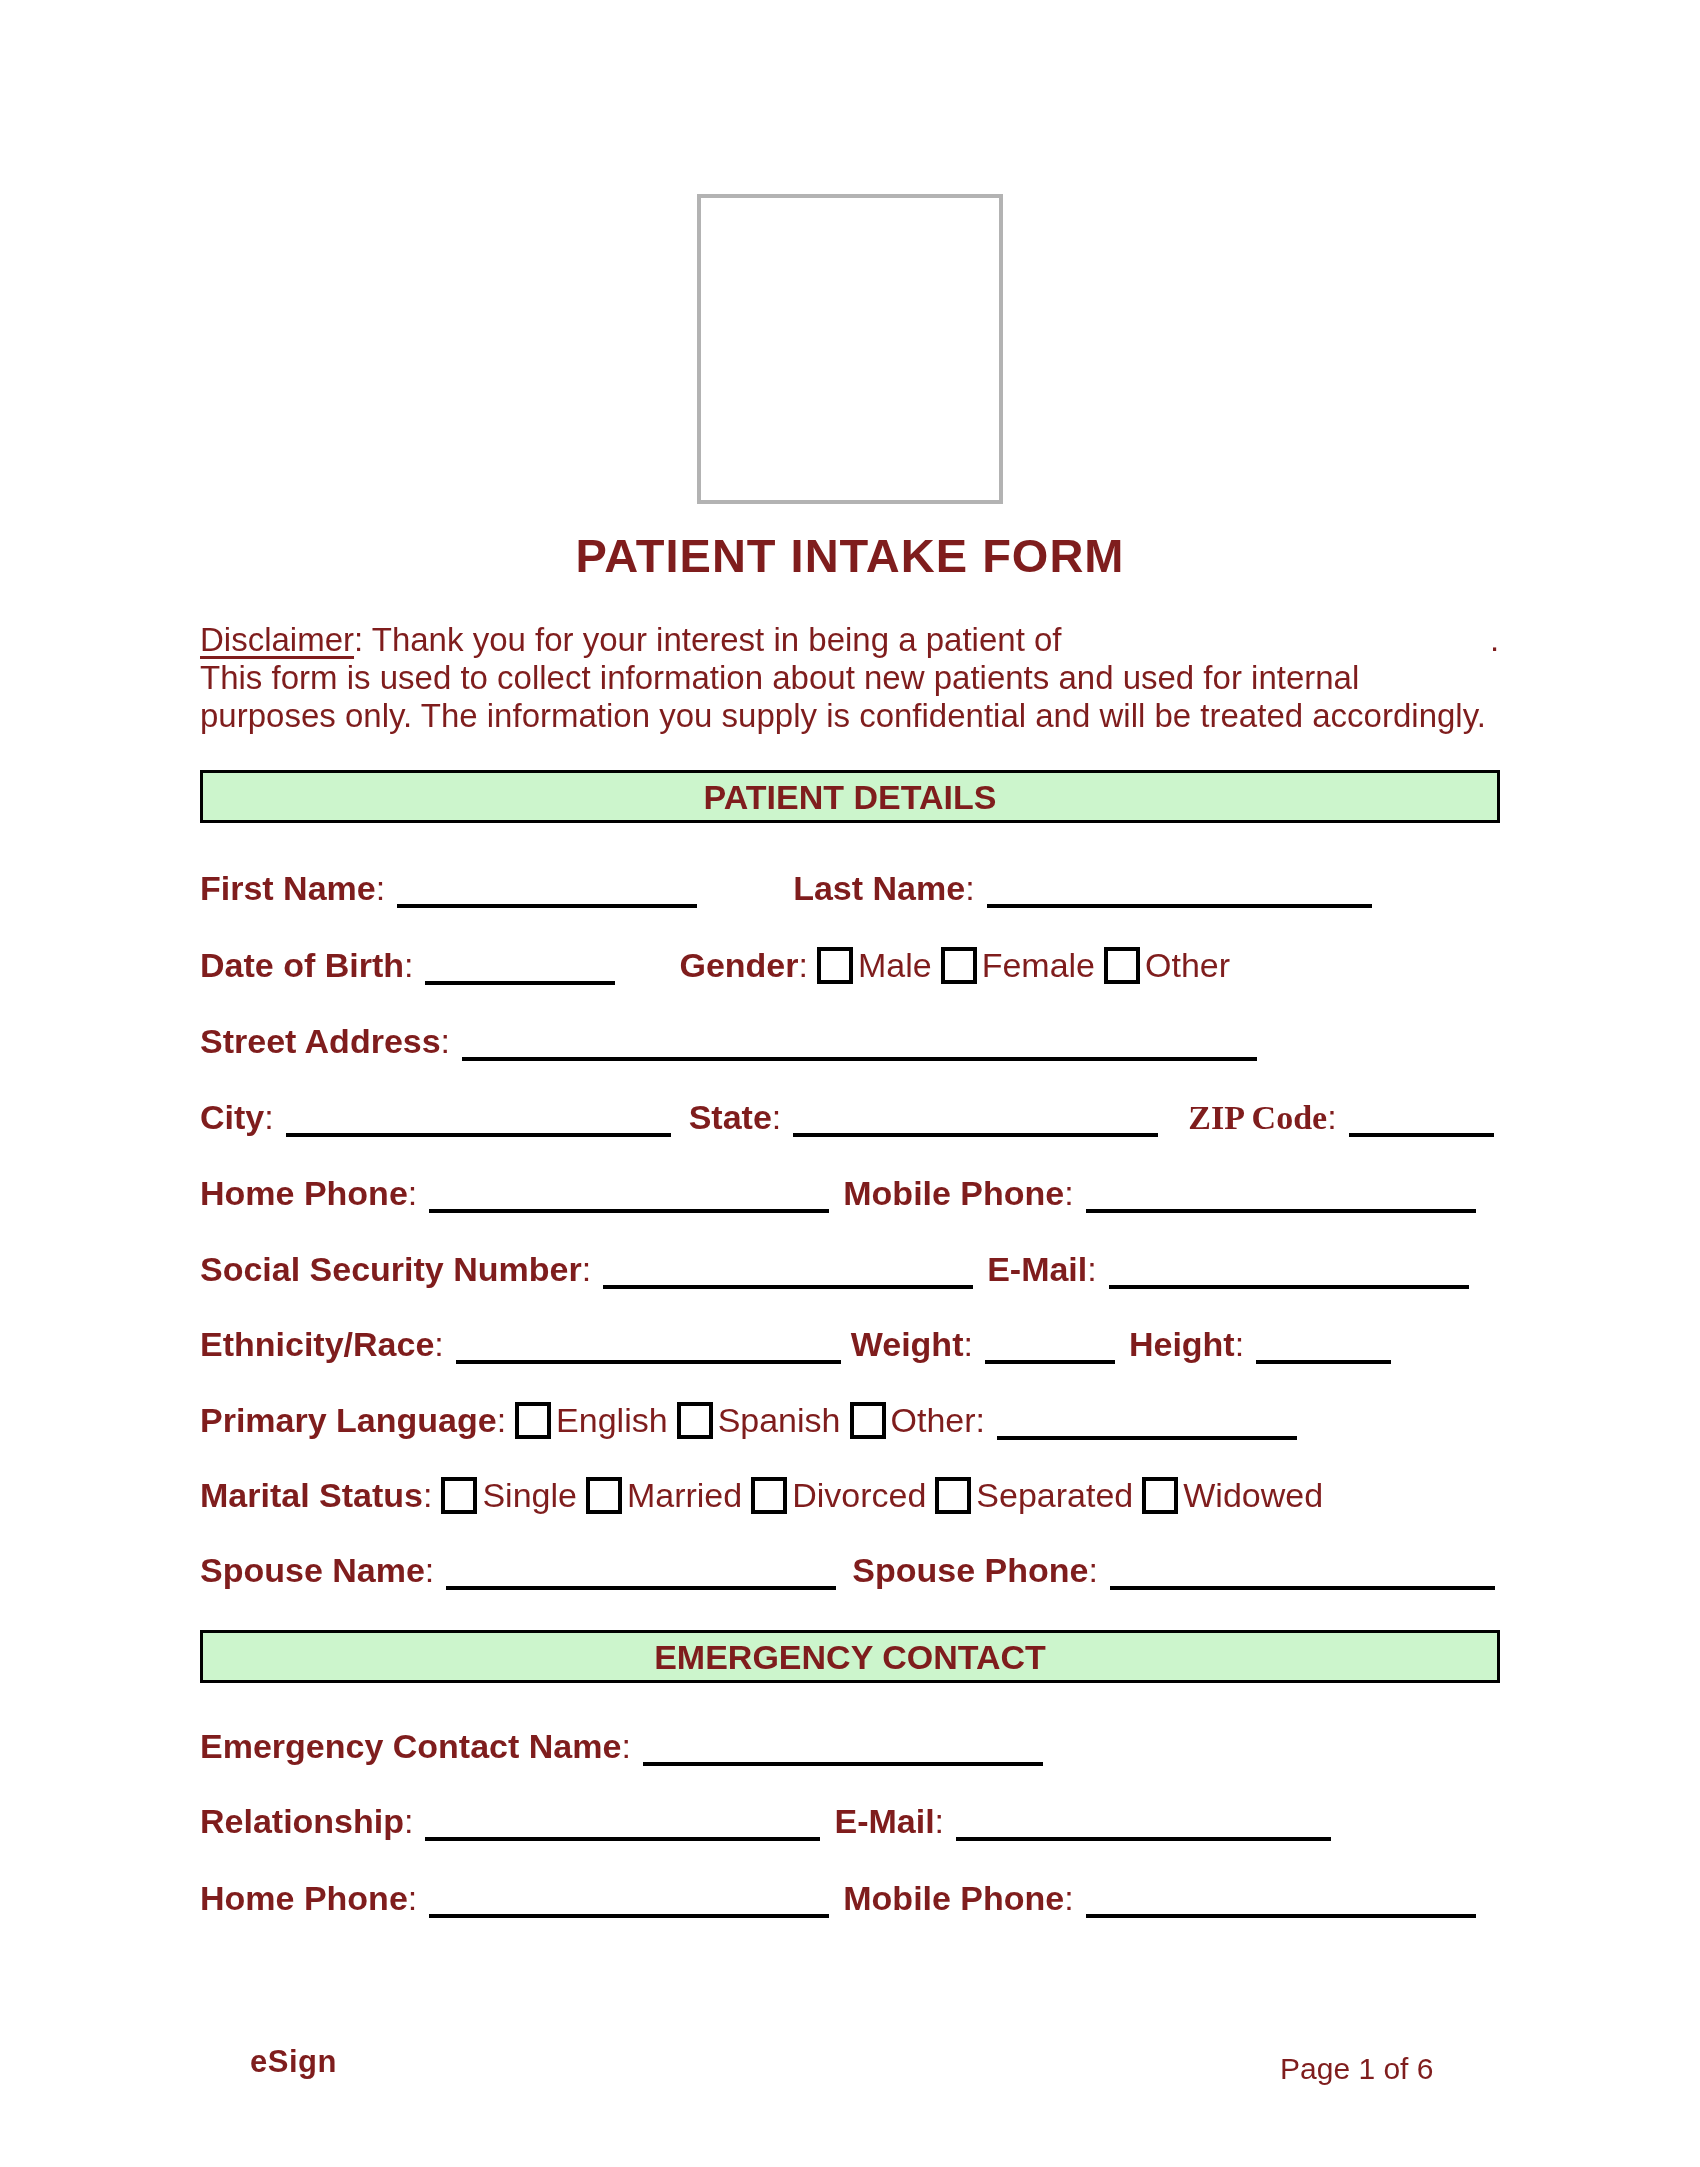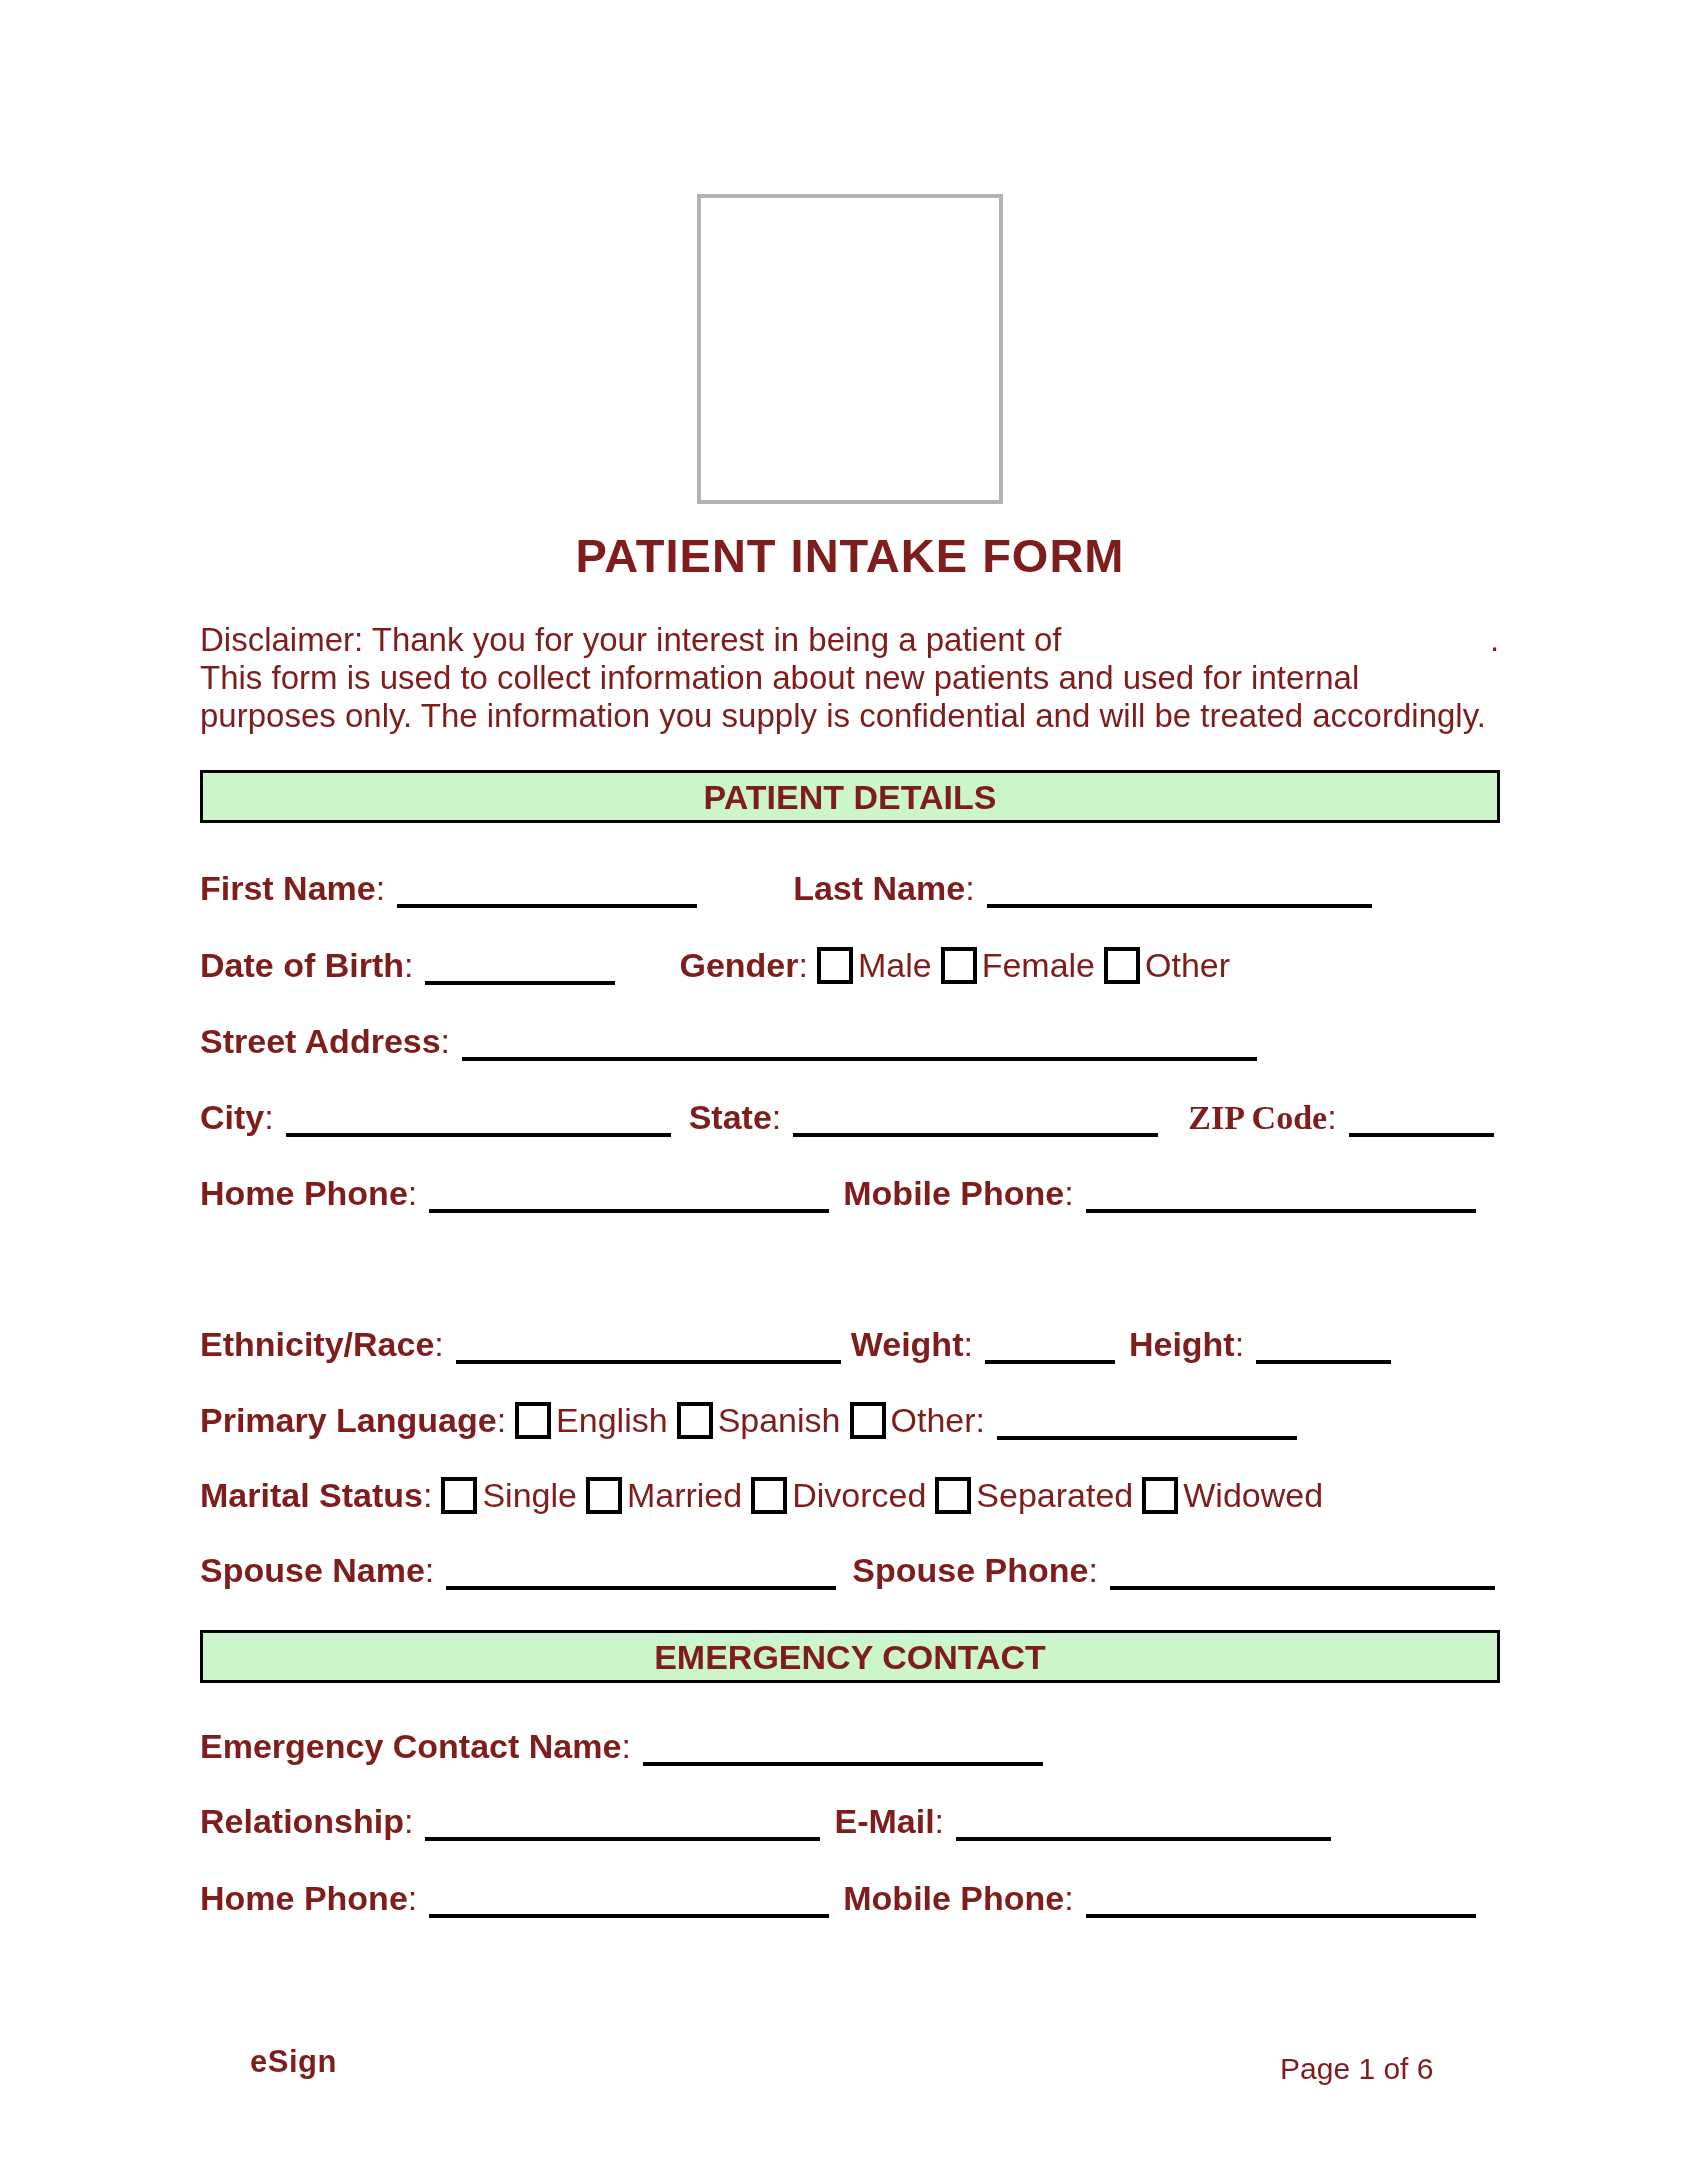--- a/index.html
+++ b/index.html
@@ -15,21 +15,21 @@
   .title{
     position:absolute; left:0; top:530px; width:1700px; text-align:center;
     font-size:47px; font-weight:bold; letter-spacing:1px; line-height:52px;
   }
   .disc{
     position:absolute; left:200px; top:621px; width:1306px;
     font-size:33px; line-height:38px; white-space:nowrap;
   }
   .disc .l1{position:relative;}
   .disc .period{position:absolute; left:1290px; top:0;}
-  .u{ text-decoration-thickness:3px; text-underline-offset:5px;}
+  .u{ text-decoration:underline; text-decoration-thickness:3px; text-underline-offset:5px;}
   .bar{
     position:absolute; left:200px; width:1294px; height:47px;
     background:var(--green,#ccf5cc); border:3px solid #000;
     text-align:center; font-weight:bold; font-size:34px; line-height:48px;
   }
   .row{
     position:absolute; left:200px; white-space:nowrap;
     font-size:34px; line-height:38px;
   }
   .b{font-weight:bold;}
@@ -82,20 +82,23 @@
   </div>
 
   <div class="row" style="top:1098px;">
     <span class="b">City</span><span class="c">:</span><span class="ul" style="width:385px;"></span><span class="b" style="margin-left:18px;">State</span><span class="c">:</span><span class="ul" style="width:365px;"></span><span class="b" style="margin-left:30px;font-family:Liberation Serif, serif;">ZIP Code</span><span class="c">:</span><span class="ul" style="width:145px;"></span>
   </div>
 
   <div class="row" style="top:1174px;">
     <span class="b">Home Phone</span><span class="c">:</span><span class="ul" style="width:400px;"></span><span class="b" style="margin-left:14px;">Mobile Phone</span><span class="c">:</span><span class="ul" style="width:390px;"></span>
   </div>
 
+  <div class="row" style="top:1250px;">
+    <span class="b">Social Security Number</span><span class="c">:</span><span class="ul" style="width:370px;"></span><span class="b" style="margin-left:14px;">E-Mail</span><span class="c">:</span><span class="ul" style="width:360px;"></span>
+  </div>
 
   <div class="row" style="top:1325px;">
     <span class="b">Ethnicity/Race</span><span class="c">:</span><span class="ul" style="width:385px;"></span><span class="b" style="margin-left:10px;">Weight</span><span class="c">:</span><span class="ul" style="width:130px;"></span><span class="b" style="margin-left:14px;">Height</span><span class="c">:</span><span class="ul" style="width:135px;"></span>
   </div>
 
   <div class="row" style="top:1401px;">
     <span class="b">Primary Language</span><span>:</span><span class="cb"></span><span>English</span><span class="cb"></span><span>Spanish</span><span class="cb"></span><span>Other</span><span class="c">:</span><span class="ul" style="width:300px;"></span>
   </div>
 
   <div class="row" style="top:1476px;">

